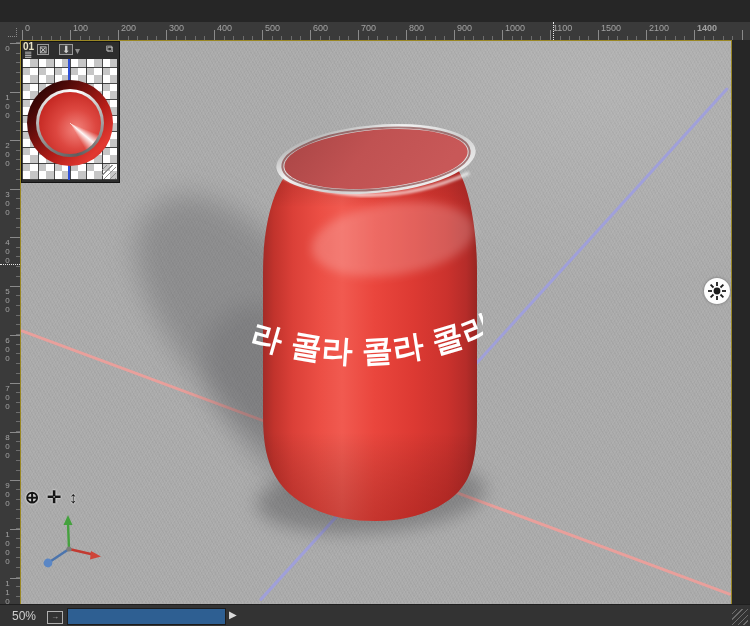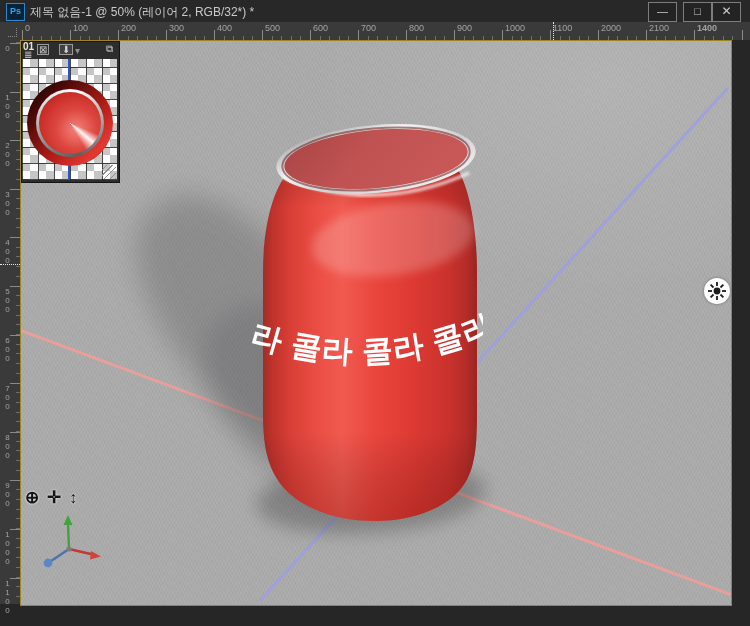--- a/index.html
+++ b/index.html
@@ -94,44 +94,37 @@
   .status-box{position:absolute;left:67px;top:3px;width:157px;height:15px;background:#2e5f92;border:1px solid #1d1d1d;cursor:pointer;}
   .status-arrow{position:absolute;left:229px;top:4px;font-size:10px;color:#dcdcdc;cursor:pointer;}
   .win-grip{position:absolute;right:2px;bottom:2px;width:16px;height:16px;
     background:repeating-linear-gradient(135deg,transparent 0 3px,#6d6d6d 3px 4px);cursor:nwse-resize;}
 </style>
 </head>
 <body>
 
 <div class="window">
 
-  <div class="titlebar">
-    <div class="ps-badge">Ps</div>
-    <div class="win-title">제목 없음-1 @ 50% (레이어 2, RGB/32*) *</div>
-    <div class="winbtn min">—</div>
-    <div class="winbtn max">□</div>
-    <div class="winbtn close">✕</div>
-  </div>
 
   <div class="ruler-corner"></div>
   <div class="ruler-top" id="ruler-top">
     <div class="cursor-marker-h"></div>
   <span class="hrl" style="left: 5px;">0</span>
       <span class="hrl" style="left: 53px;">100</span>
       <span class="hrl" style="left: 101px;">200</span>
       <span class="hrl" style="left: 149px;">300</span>
       <span class="hrl" style="left: 197px;">400</span>
       <span class="hrl" style="left: 245px;">500</span>
       <span class="hrl" style="left: 293px;">600</span>
       <span class="hrl" style="left: 341px;">700</span>
       <span class="hrl" style="left: 389px;">800</span>
       <span class="hrl" style="left: 437px;">900</span>
       <span class="hrl" style="left: 485px;">1000</span>
       <span class="hrl" style="left: 533px;">1100</span>
-      <span class="hrl" style="left: 581px;">2000</span>
+      <span class="hrl" style="left: 581px;">1500</span>
       <span class="hrl" style="left: 629px;">2100</span>
       <span class="hrl" style="left: 677px; font-weight: bold;">1400</span>
     </div>
   <div class="ruler-left" id="ruler-left">
     <div class="cursor-marker-v"></div>
   <span class="vrl" style="top: 4px;">0</span>
       <span class="vrl" style="top: 52.6px;">100</span>
       <span class="vrl" style="top: 101.2px;">200</span>
       <span class="vrl" style="top: 149.8px;">300</span>
       <span class="vrl" style="top: 198.4px;">400</span>
@@ -254,14 +247,21 @@
         <div class="mv-axis"></div>
         <div class="mv-ring"></div>
         <div class="mv-silver"></div>
         <div class="mv-disc"></div>
         <div class="mv-grip"></div>
       </div>
     </div>
 
   </div>
 
+  <div class="statusbar">
+    <span class="zoom-field">50%</span>
+    <span class="doc-icon">→</span>
+    <span class="status-box"></span>
+    <span class="status-arrow">▶</span>
+    <span class="win-grip"></span>
+  </div>
 
 </div>
 
 </body></html>

